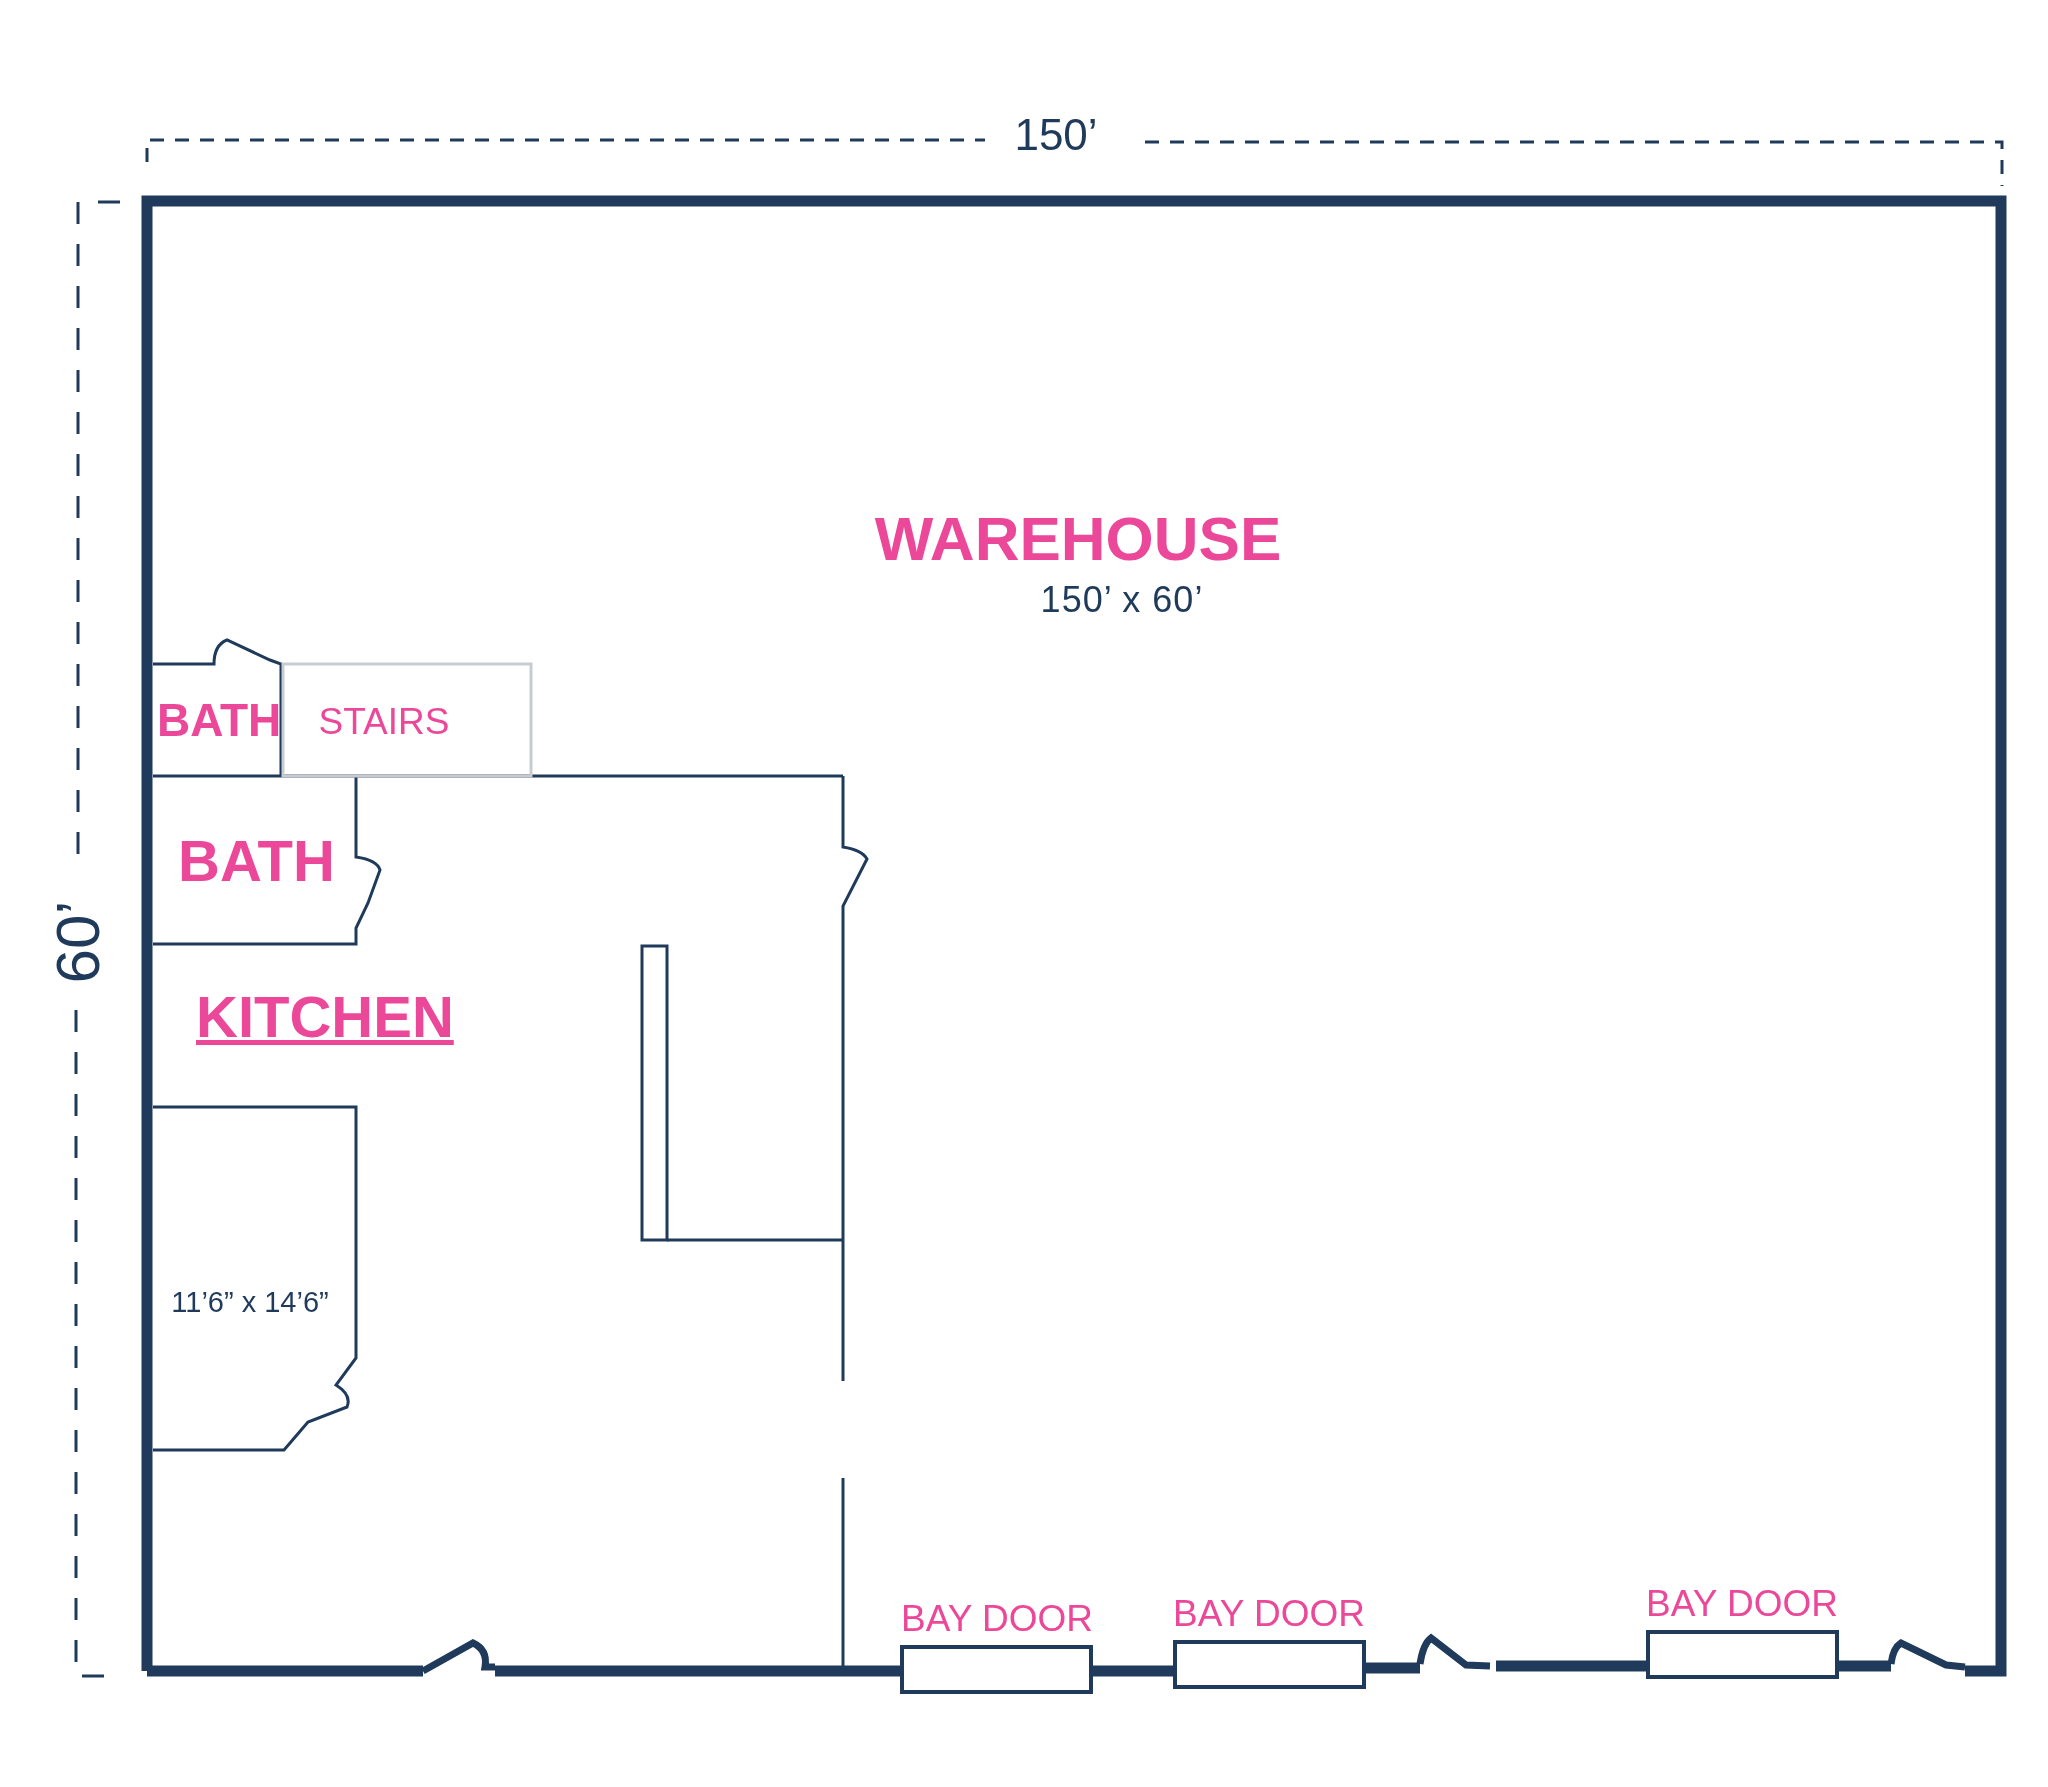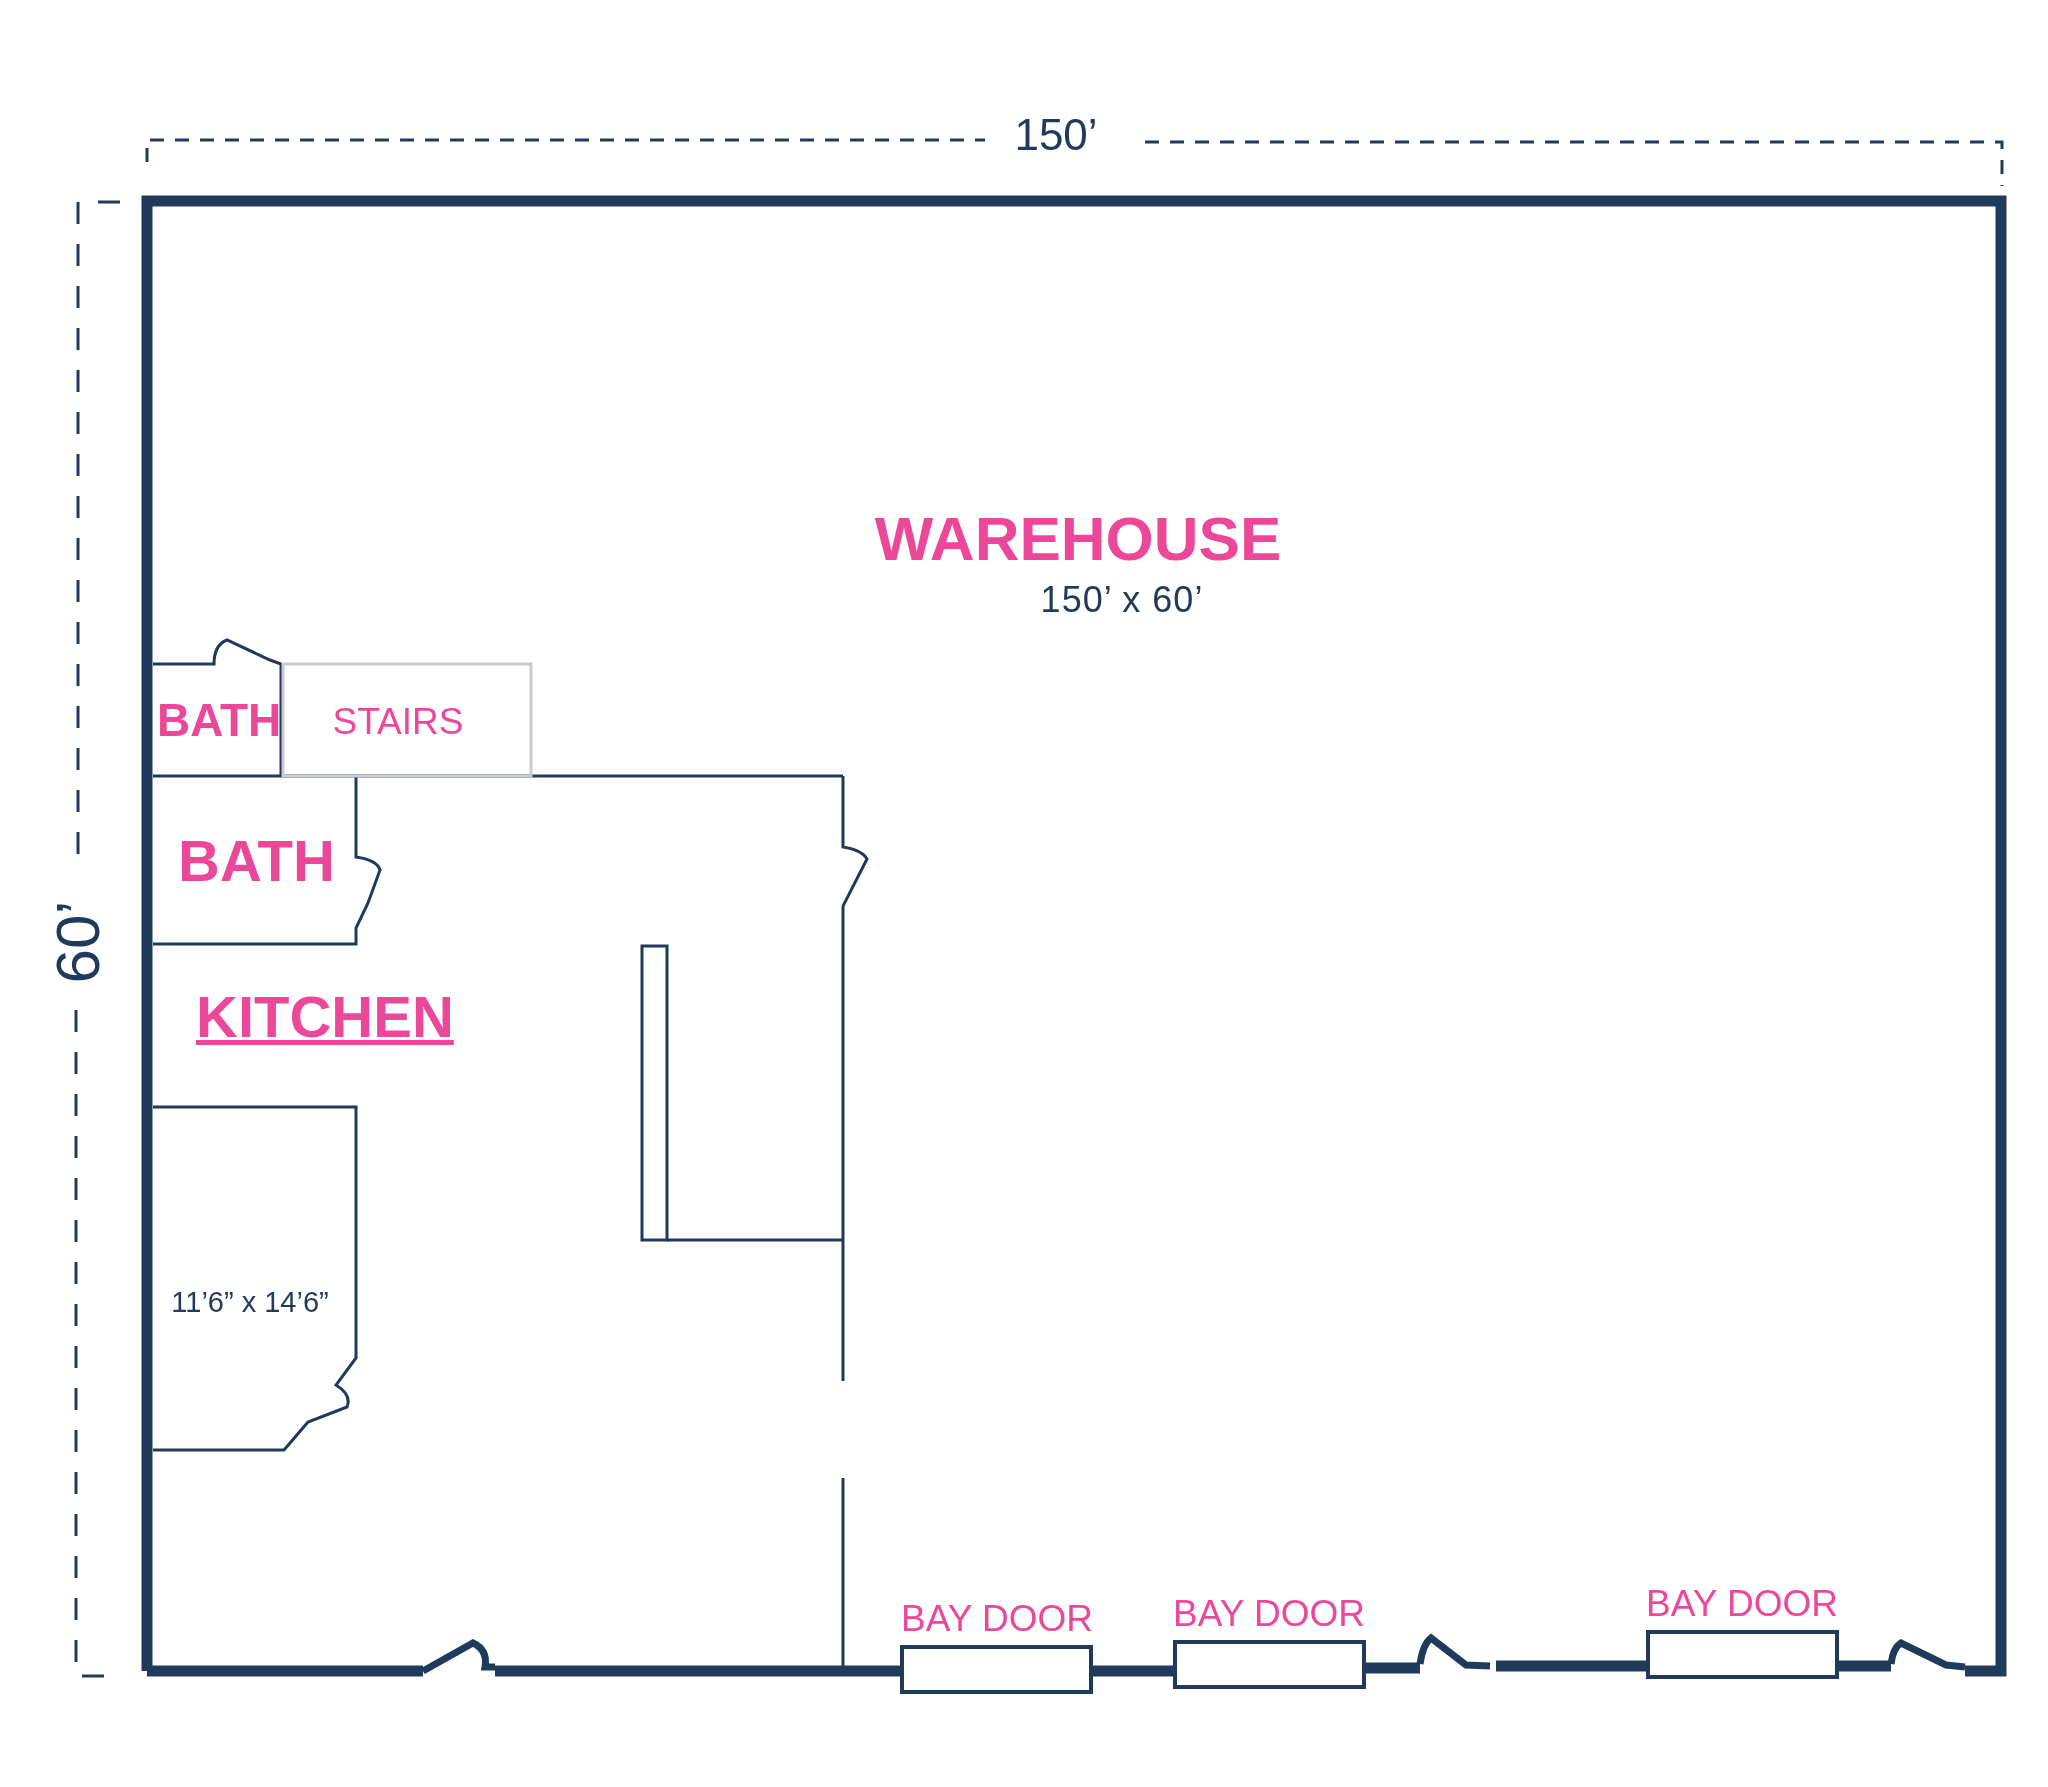--- a/index.html
+++ b/index.html
@@ -6,21 +6,21 @@
   body { width: 2048px; height: 1787px; position: relative; overflow: hidden; font-family: "Liberation Sans", sans-serif; }
   #plan { position: absolute; left: 0; top: 0; width: 2048px; height: 1787px; }
   .lbl { position: absolute; white-space: nowrap; font-family: "Liberation Sans", sans-serif; line-height: 1; }
   .orange { color: #ec4899; }
   .navy { color: #1F3A5A; }
   .dim-h { left: 1056px; top: 113px; font-size: 44px; transform: translateX(-50%); }
   .dim-v { left: 78px; top: 942px; font-size: 62px; transform: translate(-50%,-50%) rotate(-90deg); }
   .wh-title { left: 1078px; top: 508px; font-size: 62px; font-weight: 700; transform: translateX(-50%); }
   .wh-size { left: 1075px; top: 582px; font-size: 36px; transform: translateX(-50%); letter-spacing: 1px; margin-left: 47px; }
   .bath1 { left: 157px; top: 697px; font-size: 46px; font-weight: 700; }
-  .stairs { left: 398px; top: 703px; font-size: 37px; transform: translateX(-50%); }
+  .stairs { left: 384px; top: 703px; font-size: 37px; transform: translateX(-50%); }
   .bath2 { left: 178px; top: 832px; font-size: 58px; font-weight: 700; }
   .kitchen { left: 196px; top: 988px; font-size: 58px; font-weight: 700; text-decoration: underline; }
   .room-size { left: 250px; top: 1240px; font-size: 29px; transform: translateX(-50%); margin-top: 48px; }
   .bay { font-size: 37px; transform: translateX(-50%); }
   .bay1 { left: 997px; top: 1600px; }
   .bay2 { left: 1269px; top: 1595px; }
   .bay3 { left: 1742px; top: 1585px; }
 </style>
 </head>
 <body>

